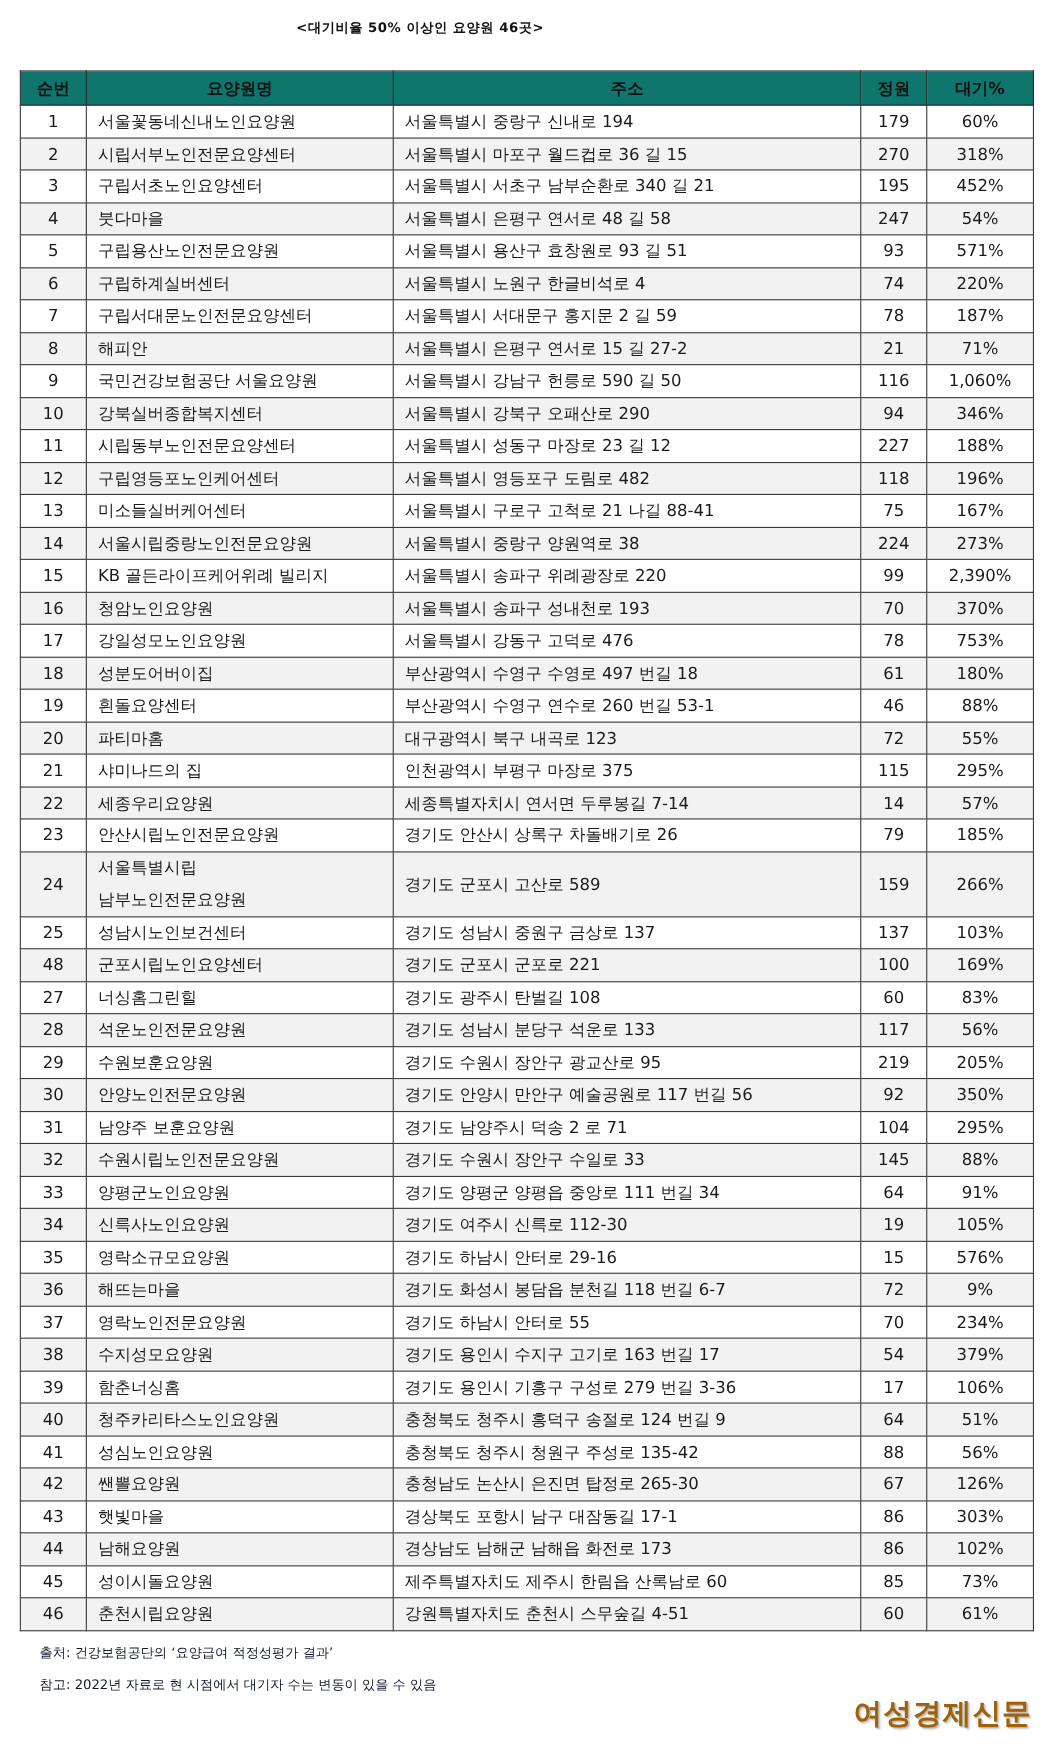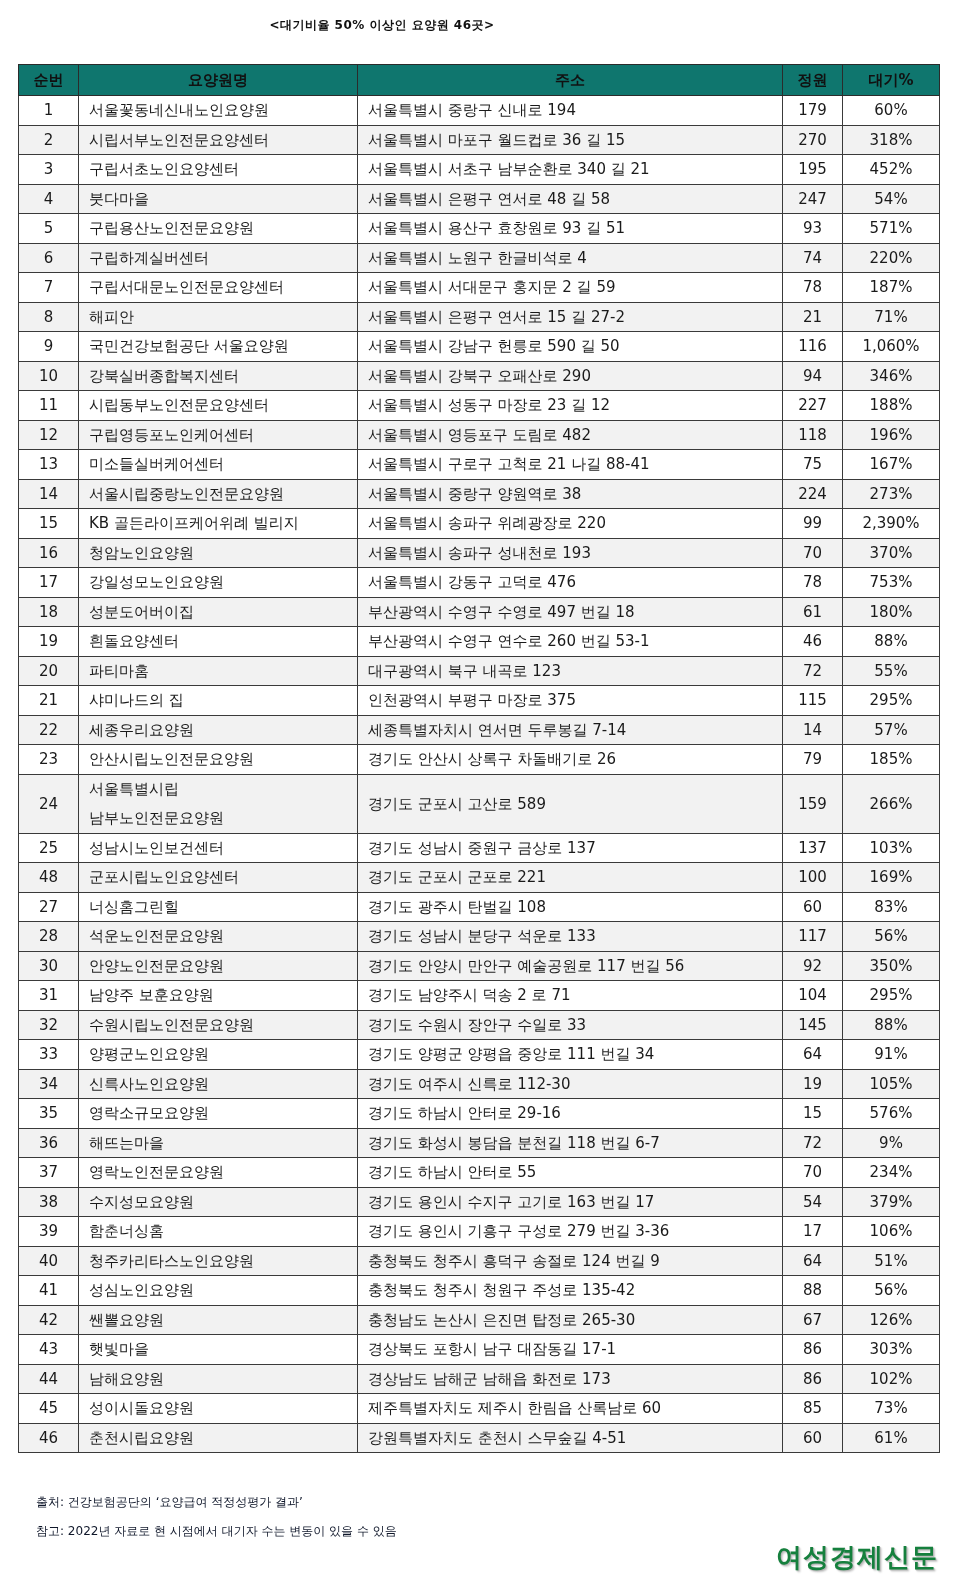--- a/index.html
+++ b/index.html
@@ -37,21 +37,21 @@
   table.main tr.tall td { height: 58px; }
   table.main tr.tall td.name { line-height: 29px; white-space: normal; margin-top: 47px; }
   table.main { border: 1.5px solid #2b2b2b; }
   .note {
     position: absolute; left: 36px; font-size: 12px; color: #0f172a;
   }
   .note.source { top: 1494px; }
   .note.ref { top: 1523px; }
   .watermark {
     position: absolute; right: 22px; top: 1540px; font-size: 26px; font-weight: bold;
-    color: #15803d; letter-spacing: 1px;
+    color: #a16207; letter-spacing: 1px;
     text-shadow: 1px 1px 1px #b5b5b5, 2px 2px 2px #d0d0d0;
   }
 </style>
 </head>
 <body>
 
 <div class="title">&lt;대기비율 50% 이상인 요양원 46곳&gt;</div>
 
 <table class="main">
   <colgroup>
@@ -263,20 +263,27 @@
         <td class="num">60</td>
         <td class="num">83%</td>
       </tr>
       <tr class="alt">
         <td class="num">28</td>
         <td class="name">석운노인전문요양원</td>
         <td class="addr">경기도 성남시 분당구 석운로 133</td>
         <td class="num">117</td>
         <td class="num">56%</td>
       </tr>
+      <tr>
+        <td class="num">29</td>
+        <td class="name">수원보훈요양원</td>
+        <td class="addr">경기도 수원시 장안구 광교산로 95</td>
+        <td class="num">219</td>
+        <td class="num">205%</td>
+      </tr>
       <tr class="alt">
         <td class="num">30</td>
         <td class="name">안양노인전문요양원</td>
         <td class="addr">경기도 안양시 만안구 예술공원로 117 번길 56</td>
         <td class="num">92</td>
         <td class="num">350%</td>
       </tr>
       <tr>
         <td class="num">31</td>
         <td class="name">남양주 보훈요양원</td>

